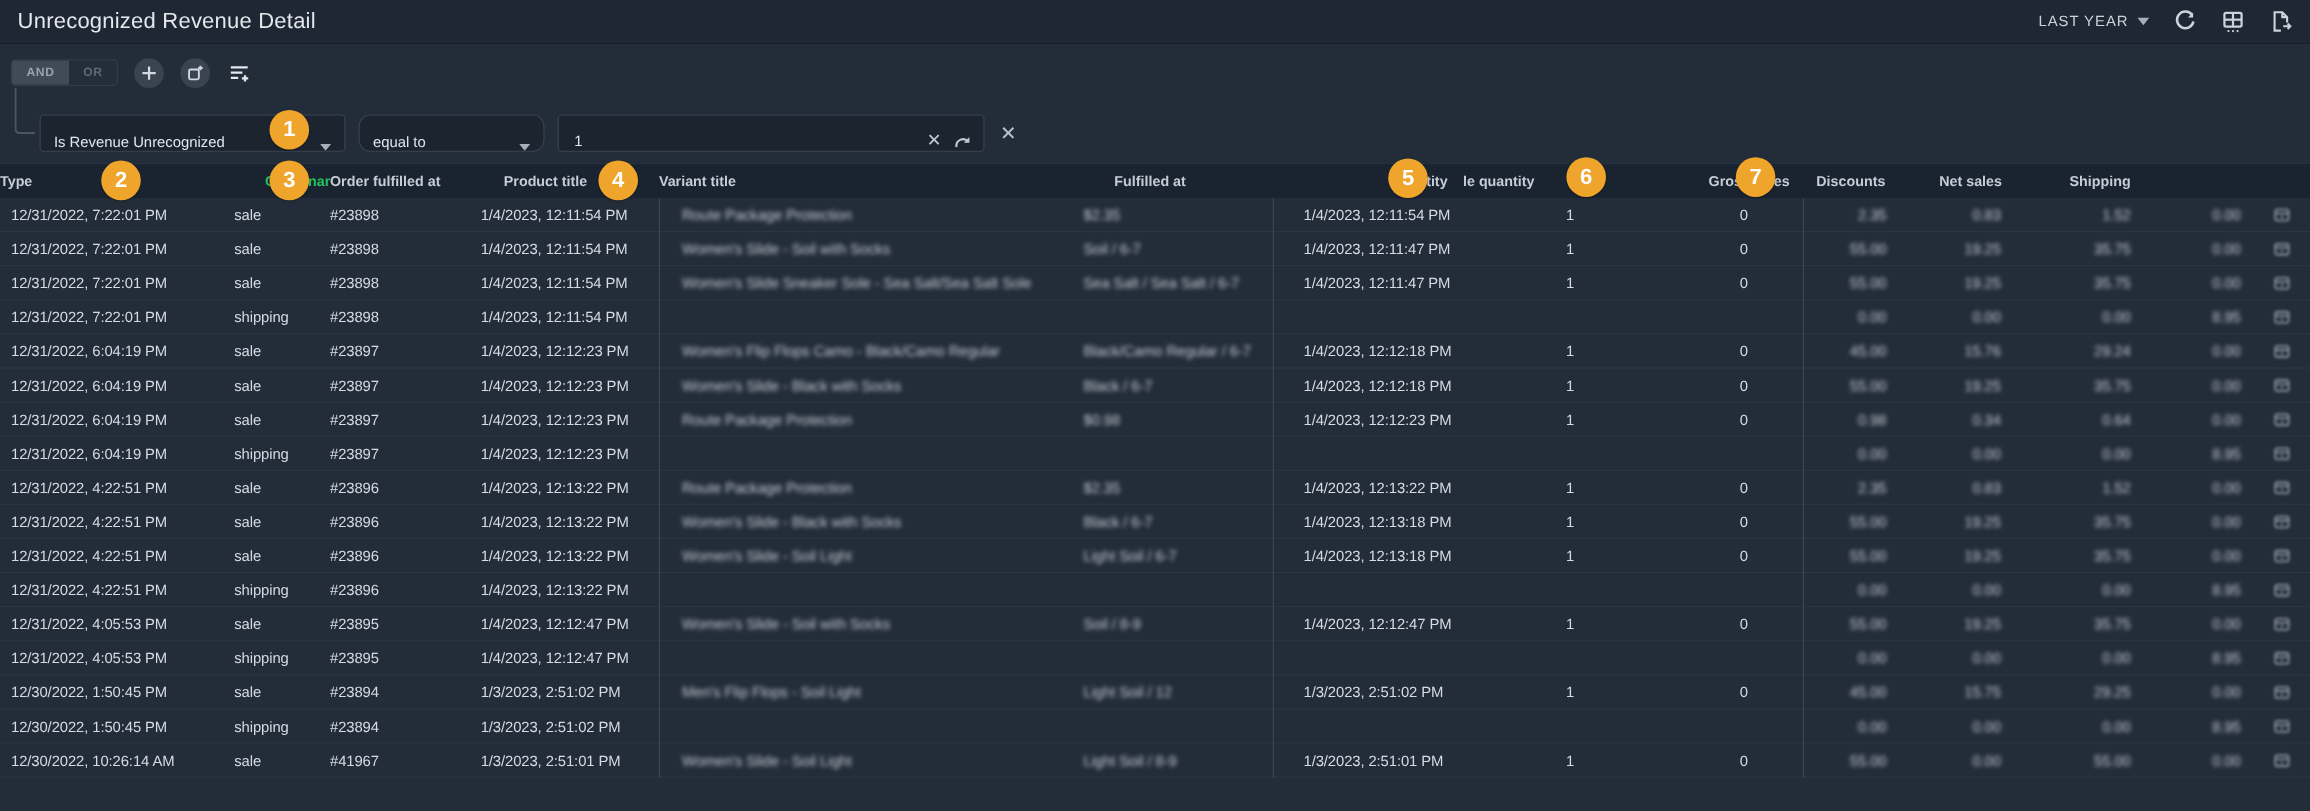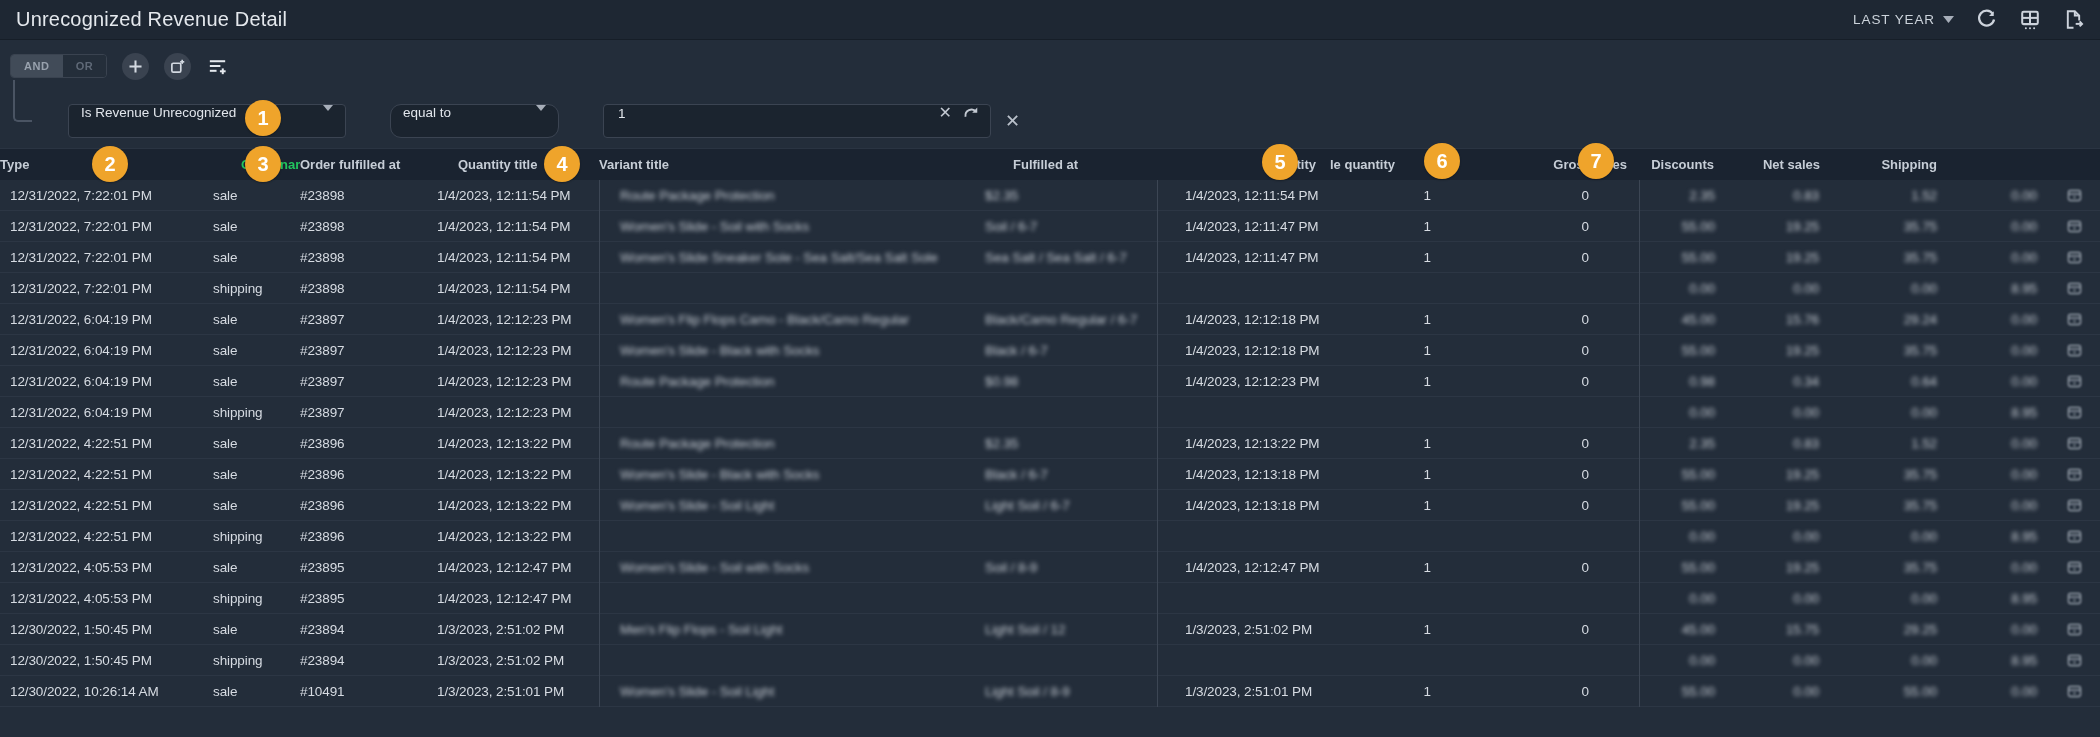--- a/index.html
+++ b/index.html
@@ -28,21 +28,21 @@
   .andor .seg { display:flex; align-items:center; padding:0 13px; font-size:11px; font-weight:bold; letter-spacing:.6px; cursor:pointer; }
   .seg-and { background:#414B58; color:#99A2AE; }
   .seg-or  { background:#242E3A; color:#5F6977; }
   .round-btn { width:27px; height:27px; border-radius:50%; background:#3A4350; color:#D3D9E1; display:flex; align-items:center; justify-content:center; border:none; cursor:pointer; }
   .filter-plus-btn { background:none; border:none; color:#E5E9EE; display:flex; cursor:pointer; padding:0; }
   .connector { position:absolute; left:13px; top:40px; width:19px; height:42px;
     border-left:2px solid #4A5463; border-bottom:2px solid #4A5463; border-bottom-left-radius:5px; }
   .filter-row { position:absolute; left:36px; top:64px; display:flex; align-items:center; gap:12px; }
   .select, .input-wrap {
     height:34px; background:#1B242F; border:1px solid #3B4452; border-radius:4px;
-    display:flex; align-items:flex-start; color:#E2E6EC; font-size:13.5px;margin-left:32px;
+    display:flex; align-items:flex-end; color:#E2E6EC; font-size:13.5px;
   }
   .select { justify-content:space-between; padding:0 12px; cursor:pointer; }
   .select-field { width:278px; }
   .select-op { width:169px;border-radius:11px; }
   .chevron { color:#A7AEB9; display:flex; }
   .input-wrap { width:388px; padding:0 10px 0 12px; gap:11px; }
   .input-wrap input { flex:1; min-width:0; background:transparent; border:none; outline:none; color:#E2E6EC; font-size:13.5px; font-family:inherit; }
   .x-small { color:#C3C9D2; font-size:16px; line-height:1; cursor:pointer; background:none; border:none; padding:0; }
   .redo-btn { color:#C3C9D2; display:flex; cursor:pointer; background:none; border:none; padding:0; }
   .remove-filter { color:#B9C0CA; font-size:18px; line-height:1; cursor:pointer; background:none; border:none; padding:0; margin-left:2px; }
@@ -220,21 +220,21 @@
 
   <div class="table">
     <div class="thead grid-row">
         <div class="th c2">Type</div>
         <div class="th c3">
           <span class="sorted-label">Order name</span>
           <span class="sort-arrow">↓</span>
           <span class="sort-badge">1</span>
         </div>
         <div class="th c4">Order fulfilled at</div>
-        <div class="th c5">Quantity title</div>
+        <div class="th c5">Product title</div>
         <div class="th c6">Variant title</div>
         <div class="th c7">Fulfilled at</div>
         <div class="th c8">Quantity</div>
         <div class="th c9">Fulfillable quantity</div>
         <div class="th c10">Gross sales</div>
         <div class="th c11">Discounts</div>
         <div class="th c12">Net sales</div>
         <div class="th c13">Shipping</div>
         <div class="th c14"></div>
       </div>
@@ -590,21 +590,21 @@
             <svg class="row-icon" width="17" height="17" viewBox="0 0 24 24" fill="none" stroke="currentColor" stroke-width="2">
     <rect x="3.5" y="5" width="17" height="14" rx="2.5"></rect>
     <line x1="3.5" y1="10" x2="20.5" y2="10"></line>
     <circle cx="12" cy="14.5" r="1.5" fill="currentColor" stroke="none"></circle>
   </svg>
           </div>
         </div>
         <div class="tr grid-row">
           <div class="td c1">12/30/2022, 10:26:14 AM</div>
           <div class="td c2">sale</div>
-          <div class="td c3">#10491</div>
+          <div class="td c3">#41967</div>
           <div class="td c4">1/3/2023, 2:51:01 PM</div>
           <div class="td c5 blur">Women's Slide - Soil Light</div>
           <div class="td c6 blur">Light Soil / 8-9</div>
           <div class="td c7">1/3/2023, 2:51:01 PM</div>
           <div class="td c8">1</div>
           <div class="td c9">0</div>
           <div class="td c10 blur">55.00</div>
           <div class="td c11 blur">0.00</div>
           <div class="td c12 blur">55.00</div>
           <div class="td c13 blur">0.00</div>

